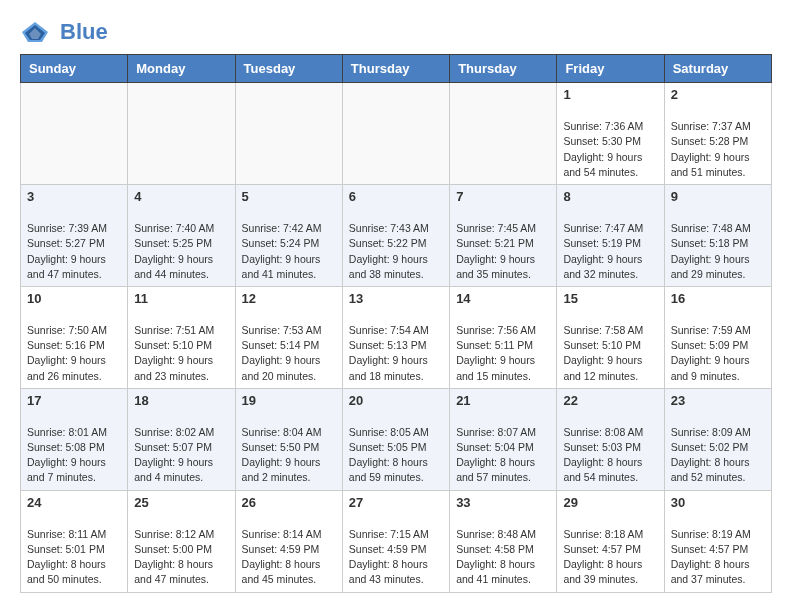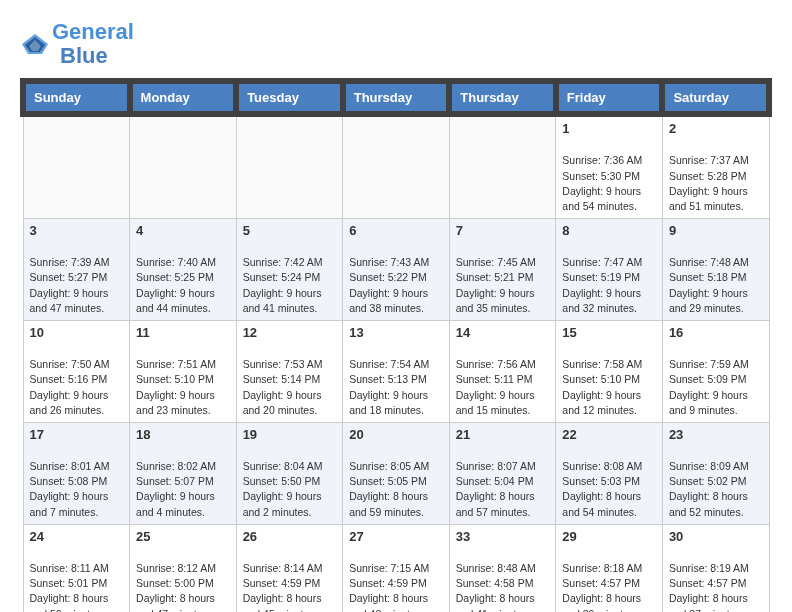--- a/index.html
+++ b/index.html
@@ -7,41 +7,40 @@
     .container { padding: 20px 20px 10px 20px; }
     .header-row { display: flex; justify-content: space-between; align-items: flex-start; margin-bottom: 10px; }
     .logo { display: flex; align-items: center; }
     .logo-text { font-size: 22px; font-weight: bold; color: #333; line-height: 1.1; }
     .logo-text span { color: #4a90d9; }
     .logo-icon { width: 30px; height: 24px; margin-right: 2px; }
     .title-block { text-align: right; }
     .title-block h1 { font-size: 36px; font-weight: bold; color: #333; }
     .title-block h2 { font-size: 16px; color: #555; font-weight: normal; }
     .calendar { width: 100%; border-collapse: collapse; }
-    .calendar th { background: #4a7fc1; color: #fff; text-align: left; padding: 6px 8px; font-size: 13px; border: 6px solid #404040; }
+    .calendar th { background: #4a7fc1; color: #fff; text-align: left; padding: 6px 8px; font-size: 13px; border: 1px solid #404040; }
     .calendar td { border: 1px solid #ccc; vertical-align: top; padding: 4px 6px; width: calc(100%/7); font-size: 11px; color: #333; background: #fff; min-height: 75px; height: 85px; }
     .calendar td.empty { background: #f9f9f9; }
     .calendar tr:nth-child(even) td:not(.empty) { background: #f0f4fa; }
     .day-num { font-size: 13px; font-weight: bold; display: block; margin-bottom: 2px; }
     .day-info { font-size: 10.5px; line-height: 1.45; color: #333; margin-top: 17px; }
     .calendar td.empty { color: #ccc; }
   </style>
 </head>
 <body>
 
 <div class="container">
   <div class="header-row">
     <div class="logo">
       <svg class="logo-icon" viewBox="0 0 30 24">
         <polygon points="15,2 28,12 22,22 8,22 2,12" fill="#4a90d9" opacity="0.85"></polygon>
         <polygon points="15,5 25,13 20,20 10,20 5,13" fill="#2a5fa0"></polygon>
         <polygon points="15,8 21,14 18,19 12,19 9,14" fill="#fff" opacity="0.3"></polygon>
       </svg>
       <div class="logo-text">
-        <div><span>General</span></div>
         <div style="color:#4a7fc1;margin-left:8px;">Blue</div>
       </div>
     </div>
     <div class="title-block">
       <h1></h1>
       <h2></h2>
     </div>
   </div>
 
   <table class="calendar">

